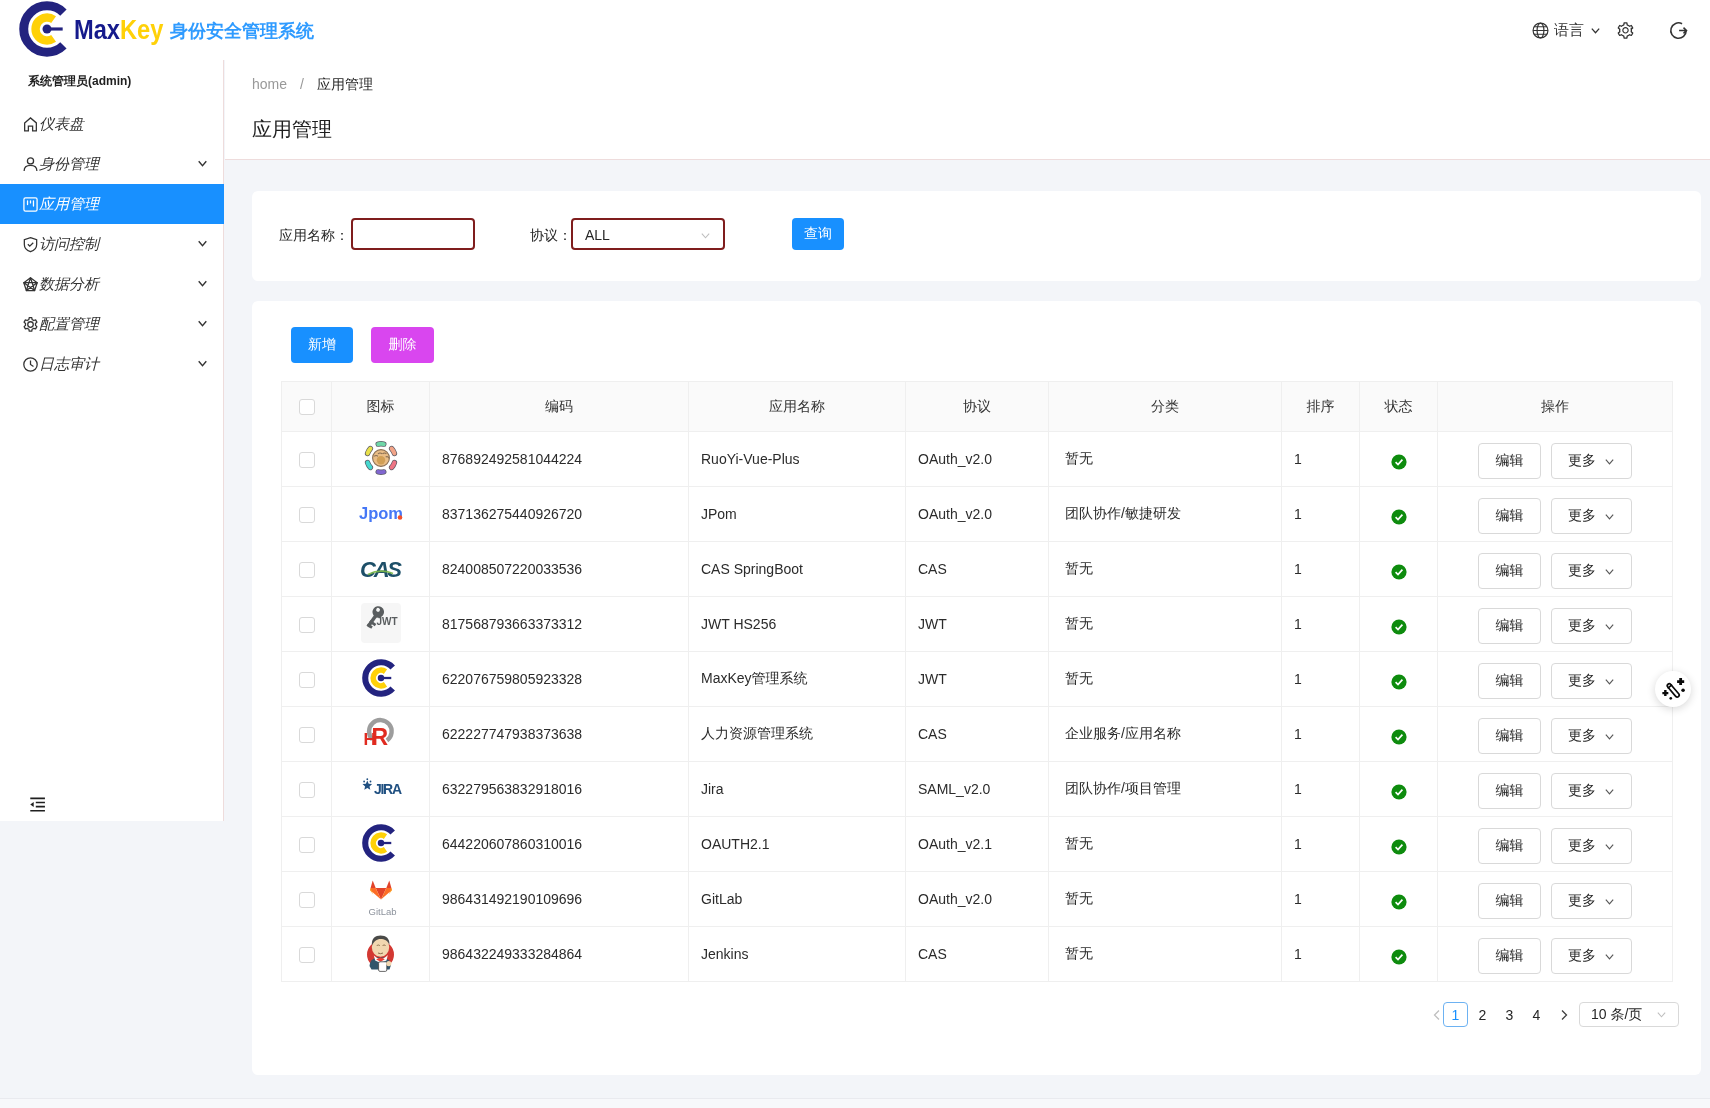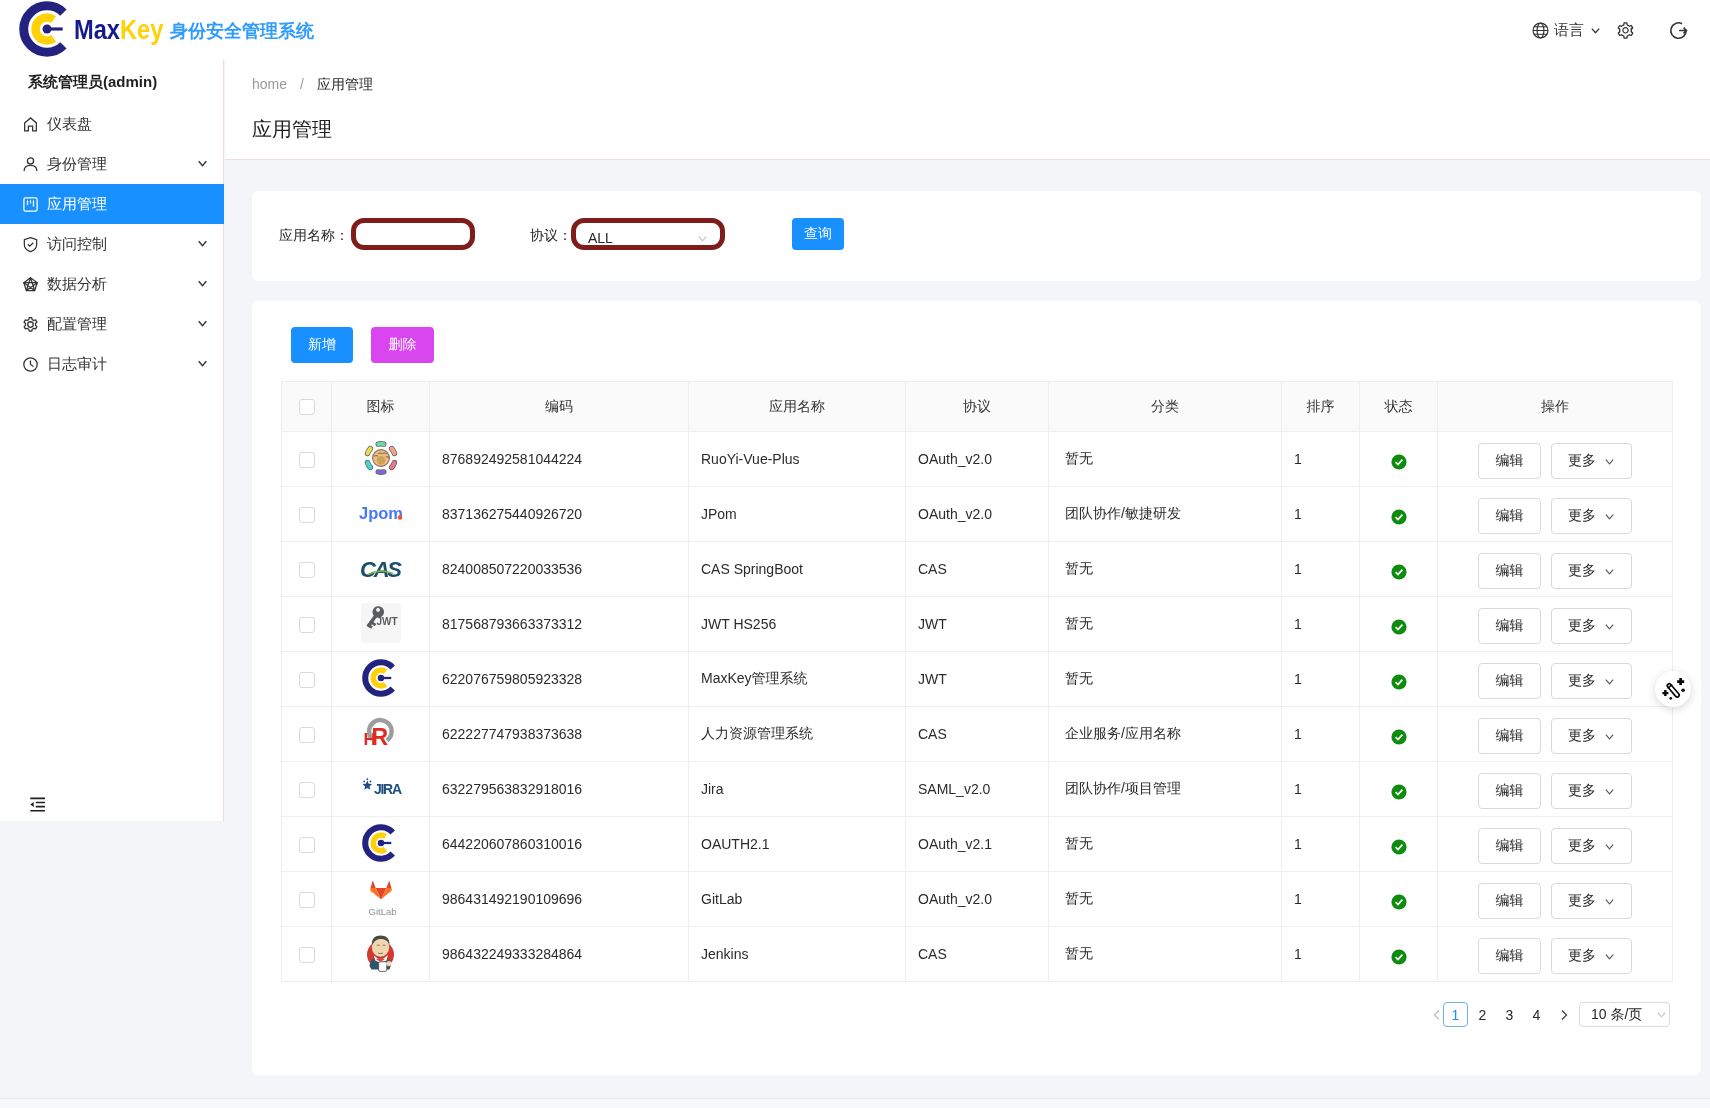--- a/index.html
+++ b/index.html
@@ -12,41 +12,41 @@
 #brand { position:absolute; left:0; top:0; font-weight:bold; }
 #brand .mx { position:absolute; left:74px; top:15px; font-size:28px; line-height:30px; letter-spacing:0; transform:scaleX(.845); transform-origin:0 0; white-space:nowrap; }
 #brand .cn { position:absolute; left:170px; top:17px; font-size:18px; line-height:28px; white-space:nowrap; }
 .mx { color:#151a8c; }
 .ky { color:#ffd108; }
 .cn { color:#2f9bff; }
 .hicon { position:absolute; top:0; height:60px; display:flex; align-items:center; color:#333; }
 
 
 #side { position:absolute; left:0; top:60px; width:224px; height:761px; background:#fff; border-right:1px solid #eedcdc; z-index:4; }
-#side .admin { position:absolute; left:28px; top:13px; font-weight:bold; font-size:15px; color:#1f1f1f; }
+#side .admin { position:absolute; left:28px; top:13px; font-weight:bold; font-size:12px; color:#1f1f1f; }
 .mitem { position:absolute; left:0; width:224px; height:40px; display:flex; align-items:center; color:#333; font-size:15px; }
 .mitem svg { margin-left:22px; }
-.mitem .txt { margin-left:8px; }
+.mitem .txt { margin-left:0;font-style:italic; }
 .mitem .chev { position:absolute; right:15px; top:13px; }
 .mitem.act { background:#1890ff; color:#fff; }
 
 
 #phead { position:absolute; left:225px; top:60px; width:1485px; height:100px; background:#fff; border-bottom:1px solid #eedcdc; }
 #crumb { position:absolute; left:27px; top:75px; font-size:14px; color:#999; top:16px; }
 #crumb b { color:#262626; font-weight:normal; }
 #ptitle { position:absolute; left:27px; top:56px; font-size:20px; color:#1f1f1f; font-weight:500; }
 
 
 .panel { position:absolute; background:#fff; border-radius:6px; }
 #sp { left:252px; top:191px; width:1449px; height:90px; }
 #tp { left:252px; top:301px; width:1449px; height:774px; }
 
 
 .lab { position:absolute; font-size:14px; color:#262626; }
-.inp { position:absolute; height:32px; border:5px solid #7f1d1d; border-radius:13px; background:#fff;text-decoration:underline; }
+.inp { position:absolute; height:32px; border:2px solid #7f1d1d; border-radius:4px; background:#fff;text-decoration:underline; }
 .btn { position:absolute; height:32px; border-radius:4px; color:#fff; font-size:14px; display:flex; align-items:center; justify-content:center; }
 .blue { background:#1890ff; }
 .red { background:#d946ef; }
 
 
 table { position:absolute; left:29px; top:80px; border-collapse:collapse; table-layout:fixed; font-size:14px; }
 th, td { border:1px solid #efefef; padding:0 12px; overflow:hidden; white-space:nowrap; }
 th { background:#fafafa; height:50px; font-weight:normal; color:#333; text-align:center; }
 td { height:55px; color:#2b2b2b; text-align:left; }
 td.c { text-align:center; padding:0; }
@@ -476,21 +476,21 @@
       </div>
 <div class="pg" style="left:1191px;top:701px;width:25px;height:25px;border:1px solid #6db2f2;border-radius:4px;color:#1890ff">1</div>
 <div class="pg" style="left:1218px;top:701px;width:25px;height:25px">2</div>
 <div class="pg" style="left:1245px;top:701px;width:25px;height:25px">3</div>
 <div class="pg" style="left:1272px;top:701px;width:25px;height:25px">4</div>
 <div class="pg" style="left:1299px;top:701px;width:25px;height:25px">
         <svg width="12" height="12" viewBox="0 0 12 12" fill="none" stroke="#404040" stroke-width="1.3">
           <path d="M4 1.5 L8.5 6 L4 10.5"></path>
         </svg>
       </div>
-<div class="pg" style="left:1327px;top:701px;width:91px;height:25px;border:1px solid #d9d9d9;border-radius:4px;justify-content:flex-start;padding-left:11px">10 条/页<svg width="11" height="11" viewBox="0 0 12 12" fill="none" stroke="#bfbfbf" stroke-width="1.2" style="margin-left:14px">
+<div class="pg" style="left:1327px;top:701px;width:100px;height:25px;border:1px solid #d9d9d9;border-radius:4px;justify-content:flex-start;padding-left:11px">10 条/页<svg width="11" height="11" viewBox="0 0 12 12" fill="none" stroke="#bfbfbf" stroke-width="1.2" style="margin-left:14px">
           <path d="M2 4 L6 8.5 L10 4"></path>
         </svg></div>
 </div>
 </div>
 
 <div id="fab">
   <svg width="28" height="28" viewBox="0 0 30 30">
     <path d="M11 11.5 L19.5 21.5" stroke="#0a0a0a" stroke-width="6" stroke-linecap="round"></path>
     <path d="M11 11.5 L19.5 21.5" stroke="#fff" stroke-width="2.4" stroke-linecap="round"></path>
     <path d="M9.3 14.4 L14 10.3" stroke="#0a0a0a" stroke-width="1.8"></path>

